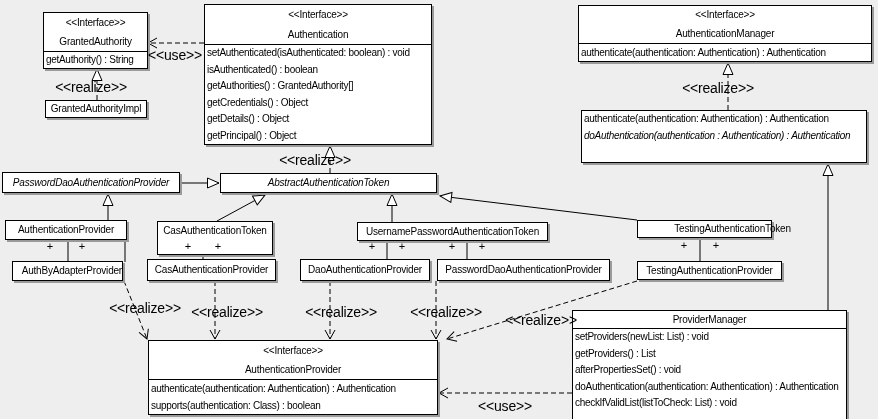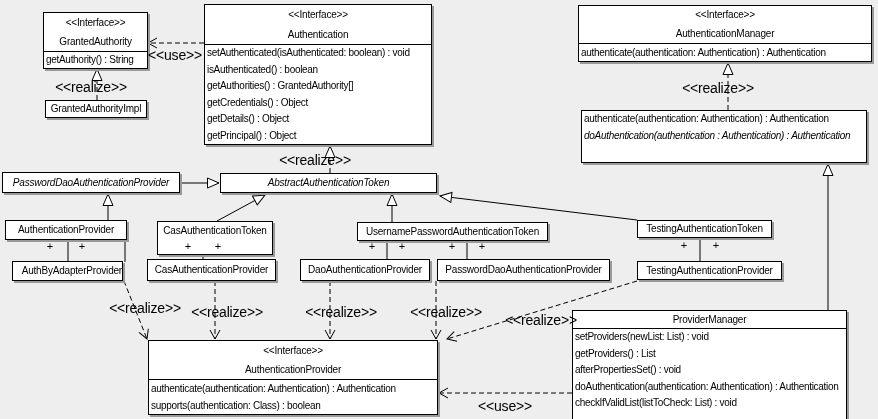--- a/index.html
+++ b/index.html
@@ -181,21 +181,21 @@
           <div class="tline" style="line-height: 17px;">CasAuthenticationToken</div>
         </div>
       </div>
       <div class="ubox" style="left: 357px; top: 222px; width: 191px; height: 19px;">
         <div class="title" style="height: 17px;">
           <div class="tline" style="line-height: 17px;">UsernamePasswordAuthenticationToken</div>
         </div>
       </div>
       <div class="ubox" style="left: 637px; top: 220px; width: 135px; height: 18px;">
         <div class="title" style="height: 16px;">
-          <div class="tline" style="line-height: 16px;">TestingAuthenticationToken</div>
+          <div class="tline" style="line-height: 16px; padding-left: 28px;">TestingAuthenticationToken</div>
         </div>
       </div>
       <div class="ubox" style="left: 12px; top: 261px; width: 111px; height: 20px;">
         <div class="title" style="height: 18px;">
           <div class="tline" style="line-height: 18px; text-align: right;">AuthByAdapterProvider</div>
         </div>
       </div>
       <div class="ubox" style="left: 147px; top: 259px; width: 129px; height: 22px;">
         <div class="title" style="height: 20px;">
           <div class="tline" style="line-height: 20px;">CasAuthenticationProvider</div>

